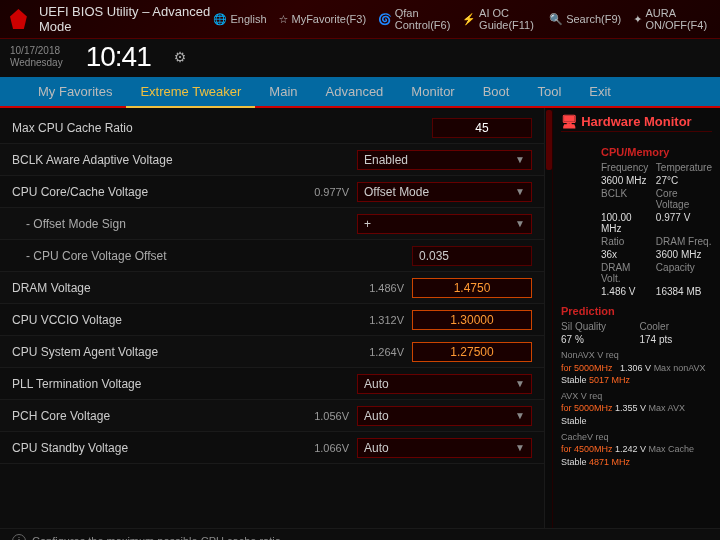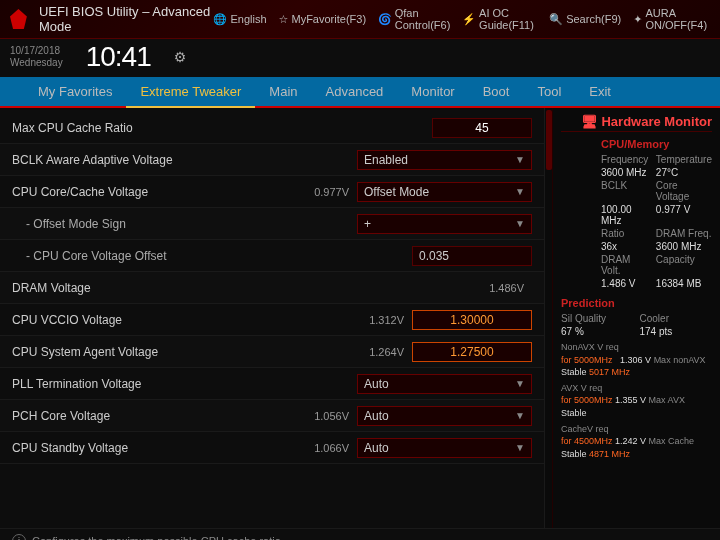--- a/index.html
+++ b/index.html
@@ -176,24 +176,23 @@
       background: #0a0a0a;
       border-left: 1px solid #220000;
       padding: 6px 8px;
       overflow-y: auto;
       font-size: 11px;
     }
     #sidebar .sidebar-title {
       color: #ff4444;
       font-size: 13px;
       font-weight: bold;
-      margin-bottom: 6px;
+      margin-bottom: 14px;
       padding-bottom: 2px;
       border-bottom: 1px solid #440000;
-      text-align: right;
     }
     .hw-section { margin-bottom: 8px; margin-left: 40px; }
     .hw-section-title {
       color: #cc2222;
       font-size: 11px;
       font-weight: bold;
       margin-bottom: 4px;
     }
     .hw-grid {
       display: grid;
@@ -339,20 +338,21 @@
     </div>
 
     <div class="setting-row">
       <span class="setting-label indented">- CPU Core Voltage Offset</span>
       <input class="setting-input-plain" value="0.035" readonly="" style="">
     </div>
 
     <div class="setting-row">
       <span class="setting-label">DRAM Voltage</span>
       <span class="setting-value-left">1.486V</span>
+      <input class="setting-input-highlight" value="1.4750" readonly="" style="">
     </div>
 
     <div class="setting-row">
       <span class="setting-label">CPU VCCIO Voltage</span>
       <span class="setting-value-left">1.312V</span>
       <input class="setting-input-highlight" value="1.30000" readonly="" style="">
     </div>
 
     <div class="setting-row">
       <span class="setting-label">CPU System Agent Voltage</span>

